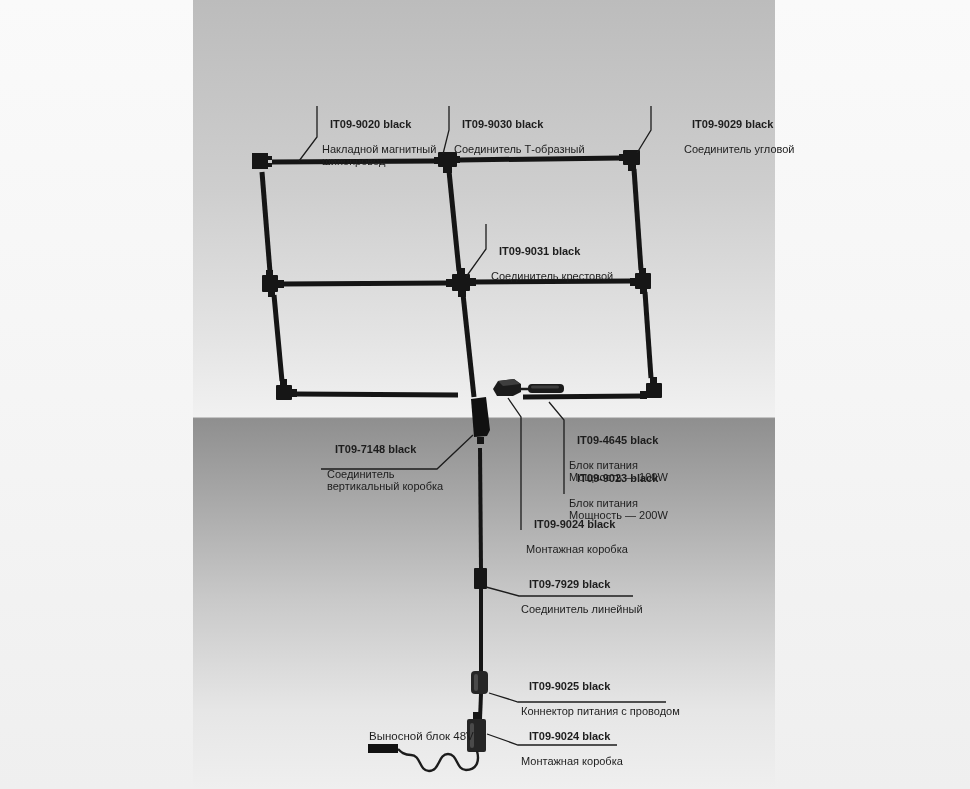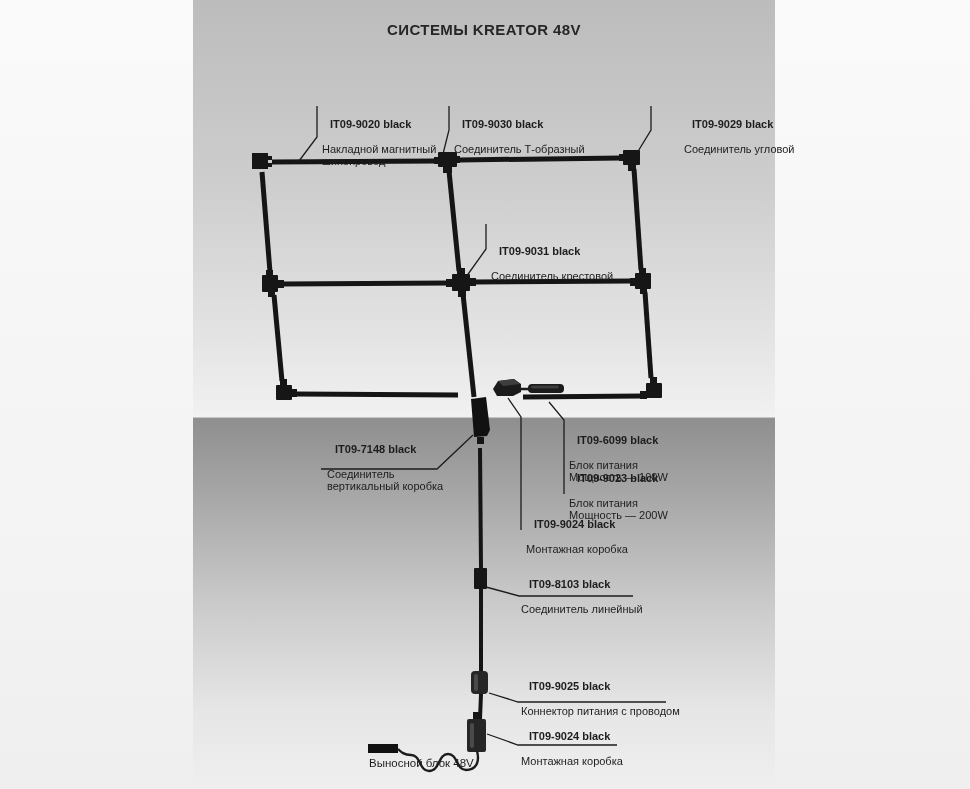--- a/index.html
+++ b/index.html
@@ -16,30 +16,29 @@
   }
   .title{
     position:absolute;left:193px;top:19px;width:582px;text-align:center;
     font-weight:700;font-size:15px;line-height:21px;letter-spacing:.4px;color:#262626;
   }
   .lbl{
     position:absolute;color:#1d1d1d;font-size:11px;line-height:12.5px;white-space:pre-line;
   }
   .lbl .code{font-weight:700;display:block;padding-left:8px;}
   .lbl .desc{font-weight:400;display:block;}
-  .remote-label{position:absolute;font-size:11.5px;color:#1d1d1d;font-weight:400;white-space:nowrap;margin-top:27px;}
+  .remote-label{position:absolute;font-size:11.5px;color:#1d1d1d;font-weight:400;white-space:nowrap;}
   svg.overlay{position:absolute;left:0;top:0;}
 </style>
 </head>
 <body>
 
 <div class="photo"></div>
 
 <div class="title">
-  <div>СИСТЕМЫ KREATOR 48V</div>
 </div>
 
 <svg class="overlay" width="970" height="789" viewBox="0 0 970 789">
 
   <g stroke="#151515" stroke-width="5" stroke-linecap="butt">
     <line x1="272" y1="162" x2="437" y2="161"></line>
     <line x1="459" y1="160" x2="621" y2="158"></line>
     <line x1="282" y1="284" x2="449" y2="283"></line>
     <line x1="473" y1="282" x2="631" y2="281"></line>
     <line x1="296" y1="394" x2="458" y2="395"></line>
@@ -172,38 +171,38 @@
   <span class="desc">Соединитель крестовой</span>
 </div>
 
 <div class="lbl" style="left:327px;top:430px;">
   <span class="code">IT09-7148 black</span>
   <span class="desc">Соединитель
 вертикальный коробка</span>
 </div>
 
 <div class="lbl" style="left:569px;top:421px;">
-  <span class="code">IT09-6099 black</span>
+  <span class="code">IT09-4645 black</span>
   <span class="desc">Блок питания
 Мощность — 100W</span>
 </div>
 
 <div class="lbl" style="left:569px;top:459px;">
   <span class="code">IT09-9023 black</span>
   <span class="desc">Блок питания
 Мощность — 200W</span>
 </div>
 
 <div class="lbl" style="left:526px;top:505px;">
   <span class="code">IT09-9024 black</span>
   <span class="desc">Монтажная коробка</span>
 </div>
 
 <div class="lbl" style="left:521px;top:565px;">
-  <span class="code">IT09-8103 black</span>
+  <span class="code">IT09-7929 black</span>
   <span class="desc">Соединитель линейный</span>
 </div>
 
 <div class="lbl" style="left:521px;top:667px;">
   <span class="code">IT09-9025 black</span>
   <span class="desc">Коннектор питания с проводом</span>
 </div>
 
 <div class="lbl" style="left:521px;top:717px;">
   <span class="code">IT09-9024 black</span>

